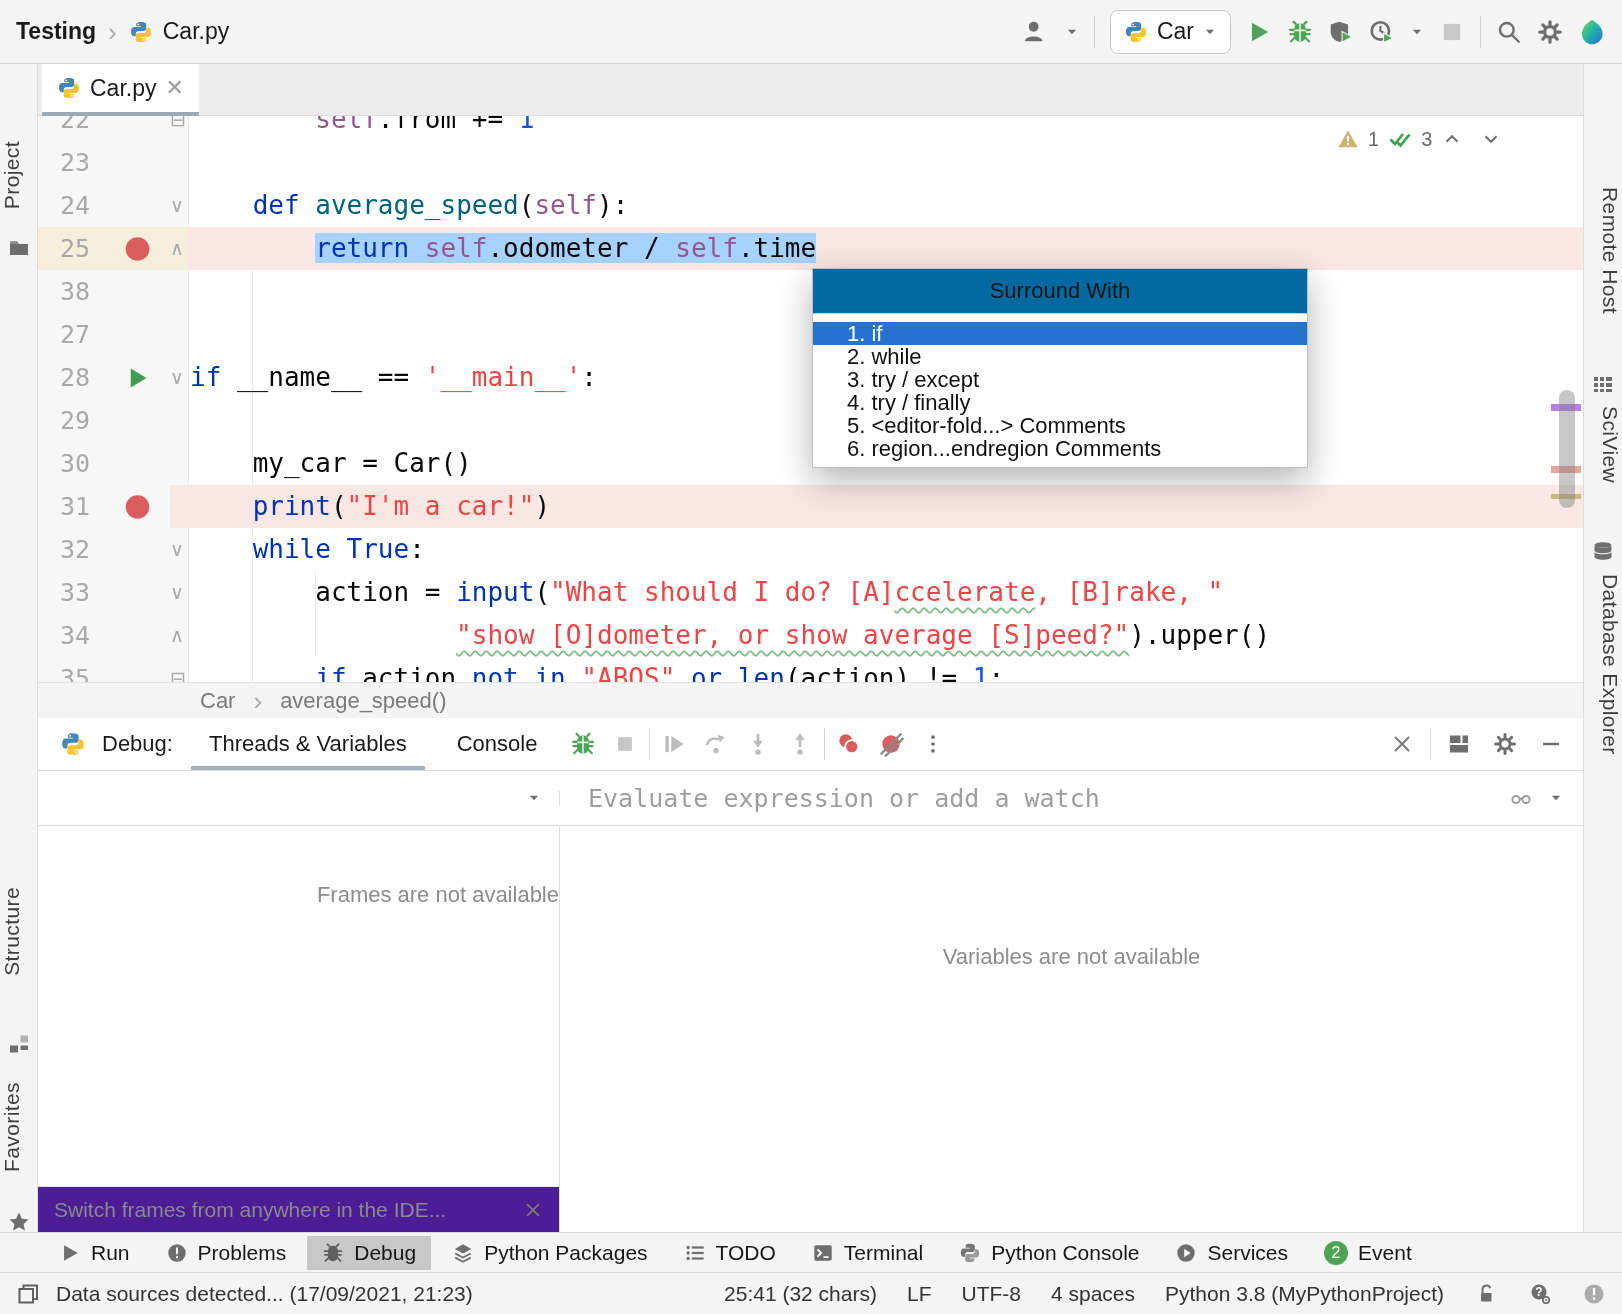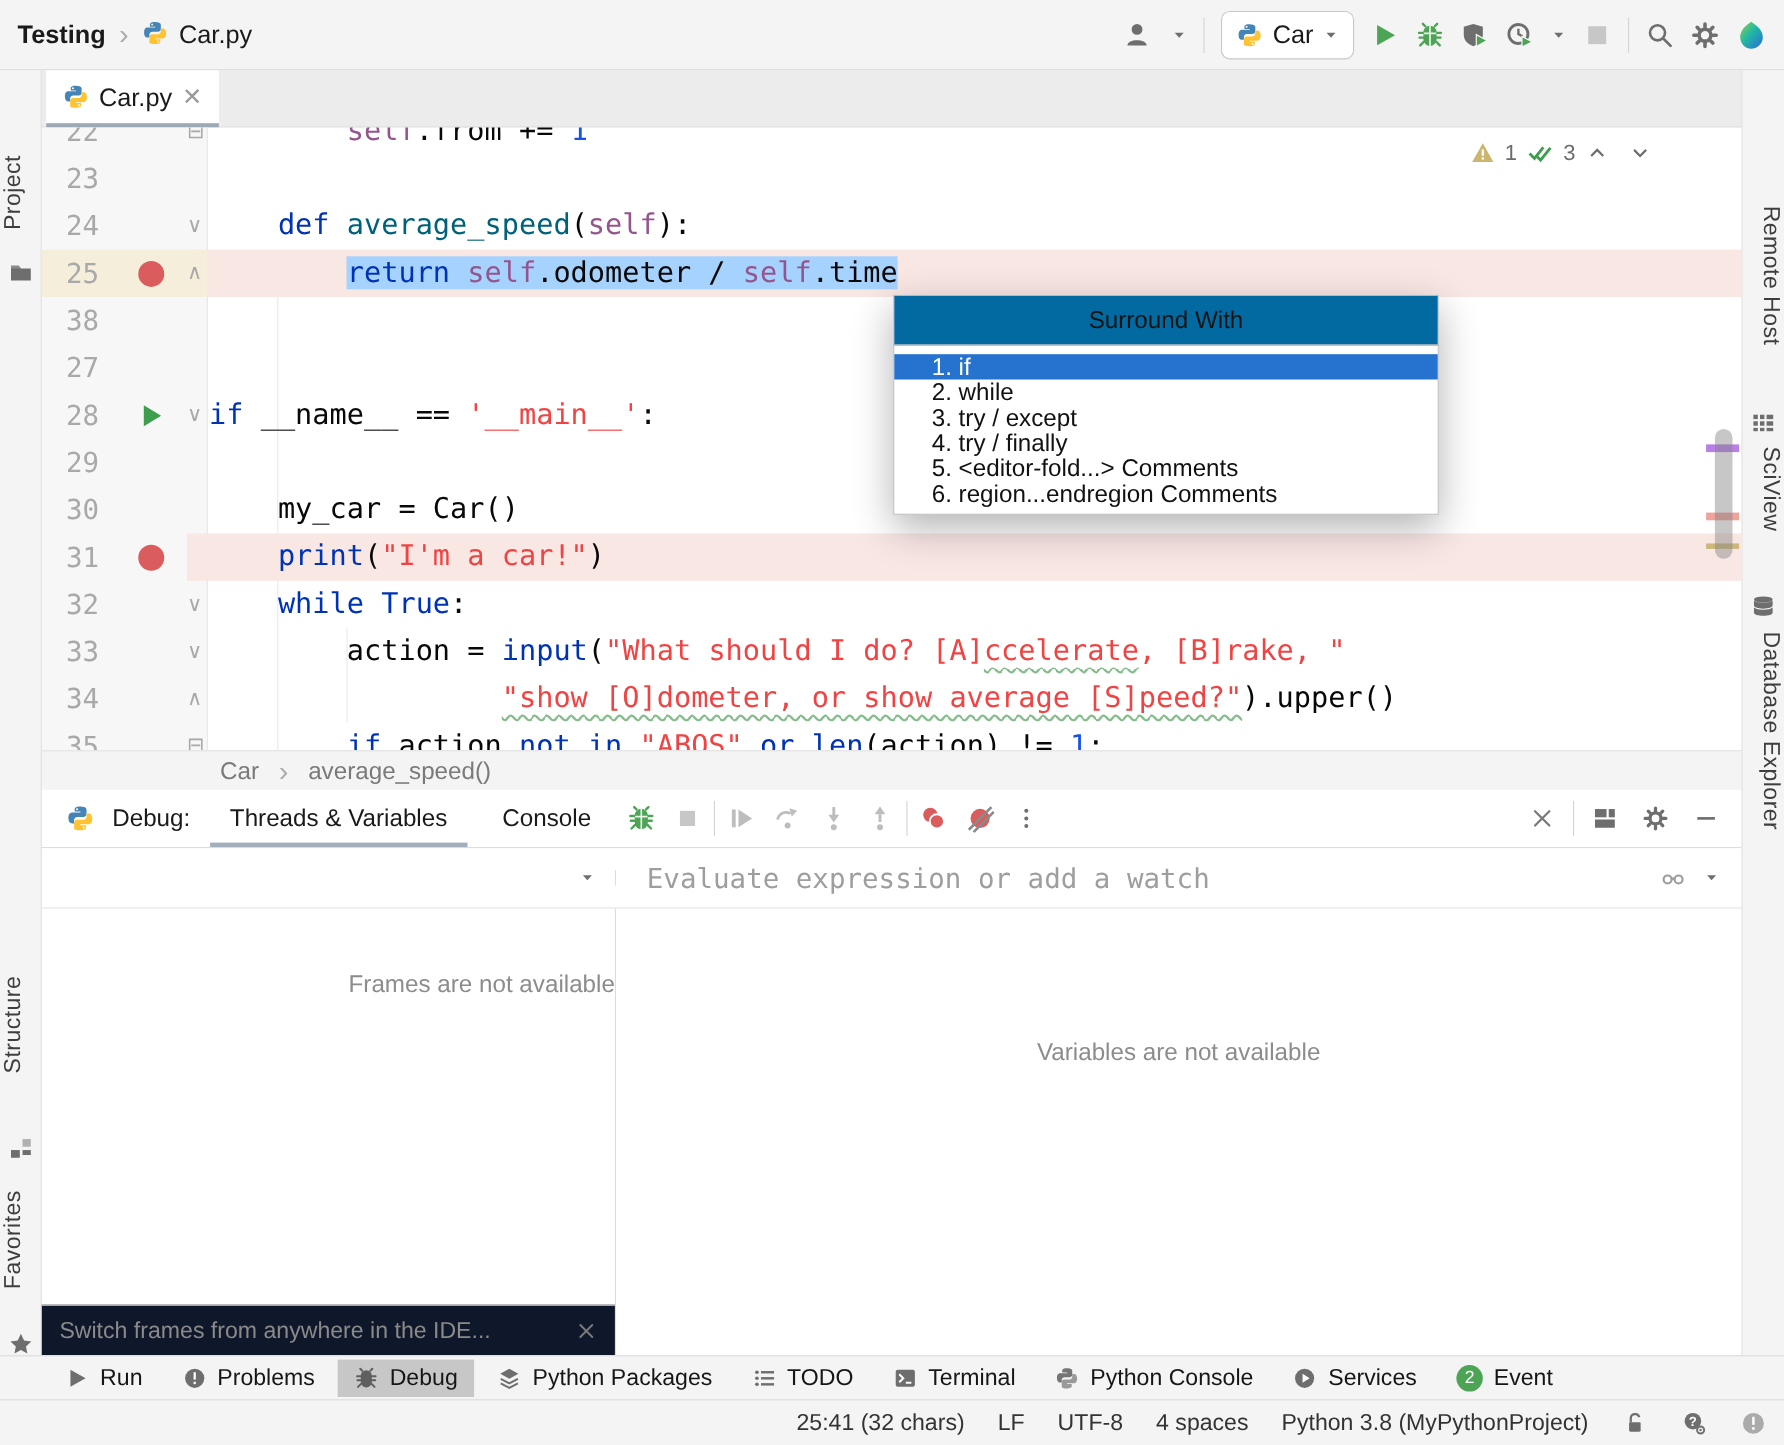--- a/index.html
+++ b/index.html
@@ -8,21 +8,21 @@
   .ic{display:inline-flex;width:26px;height:26px;flex:none;}
   .ic svg{width:100%;height:100%;display:block;}
   .ic14{width:14px;height:14px;} .ic20{width:20px;height:20px;}
   .ic22{width:22px;height:22px;} .ic24{width:24px;height:24px;} .ic28{width:28px;height:28px;}
   .vsep{width:1px;height:32px;background:#D4D4D4;flex:none;}
 
   
   .toolbar{position:absolute;left:0;top:0;width:1622px;height:64px;background:#F4F4F4;
            border-bottom:1px solid #D6D6D6;display:flex;align-items:center;box-sizing:border-box;
            padding:0 16px;font-size:23px;}
-  .tb-left{display:flex;align-items:flex-start;gap:10px;}
+  .tb-left{display:flex;align-items:center;gap:10px;}
   .tb-proj{font-weight:bold;}
   .crumb-chev{color:#ABABAB;font-size:26px;line-height:1;margin:0 2px;}
   .tb-right{margin-left:auto;display:flex;align-items:center;gap:15px;}
   .run-pill{display:flex;align-items:center;gap:9px;height:42px;padding:0 13px;background:#fff;
             border:1px solid #C8C8C8;border-radius:8px;font-size:23px;}
 
   
   .strip{position:absolute;top:64px;height:1168px;background:#F4F4F4;box-sizing:border-box;}
   .strip-left{left:0;width:38px;border-right:1px solid #DCDCDC;}
   .strip-right{left:1583px;width:39px;border-left:1px solid #DCDCDC;}
@@ -99,21 +99,21 @@
              align-items:center;justify-content:flex-end;padding-right:18px;}
   .watch-field{flex:1;display:flex;align-items:center;padding:0 20px 0 28px;
                font-family:"DejaVu Sans Mono",monospace;font-size:25px;color:#9E9E9E;gap:16px;}
   .watch-ph{flex:1;}
 
   
   .pane{position:absolute;top:826px;height:406px;background:#fff;box-sizing:border-box;}
   .pane-frames{left:38px;width:522px;border-right:1px solid #DCDCDC;}
   .pane-vars{left:560px;width:1023px;}
   .pane-empty{text-align:center;font-size:22px;color:#8C8C8C;}
-  .banner{position:absolute;left:0;bottom:0;width:100%;height:46px;background:#0f172a;
+  .banner{position:absolute;left:0;bottom:0;width:100%;height:46px;background:#4c1d95;
           border-top:1px solid #E3E3E3;display:flex;align-items:center;gap:12px;
           padding:0 16px;box-sizing:border-box;font-size:21px;color:#8A8A8A;}
 
   
   .toolrow{position:absolute;left:0;top:1232px;width:1622px;height:40px;background:#F4F4F4;
            border-top:1px solid #DBDBDB;display:flex;align-items:center;box-sizing:border-box;
            padding-left:44px;gap:6px;}
   .twitem{display:flex;align-items:center;gap:10px;padding:0 15px;height:34px;font-size:21px;color:#161616;}
   .twitem.on{background:#C7C7C7;}
   .badge{width:24px;height:24px;border-radius:50%;background:#4CA454;color:#fff;font-size:16px;
@@ -646,20 +646,31 @@
         </span>
         <span>Services</span>
       </div>
       <div class="twitem">
         <span class="badge">2</span>
         <span>Event</span>
       </div>
     </div>
 
   <div class="statusbar">
+    <div class="sb-left">
+      <span class="ic ic24">
+          <svg viewBox="0 0 24 24">
+            <g fill="none" stroke="#5F5F5F" stroke-width="2">
+              <rect x="3.5" y="7" width="13.5" height="13.5"></rect>
+              <path d="M7.5 7V3.5H21V17h-4"></path>
+            </g>
+          </svg>
+        </span>
+      <span>Data sources detected... (17/09/2021, 21:23)</span>
+    </div>
     <div class="sb-right" id="sb-texts">
         <span>25:41 (32 chars)</span>
         <span>LF</span>
         <span>UTF-8</span>
         <span>4 spaces</span>
         <span>Python 3.8 (MyPythonProject)</span>
         <span class="ic ic24">
           <svg viewBox="0 0 24 24">
             <path d="M8.5 11V7.5a4 4 0 017.8-1.2" fill="none" stroke="#6E6E6E" stroke-width="2"></path>
             <rect x="7" y="11" width="10.5" height="8.5" rx="1.2" fill="#6E6E6E"></rect>

